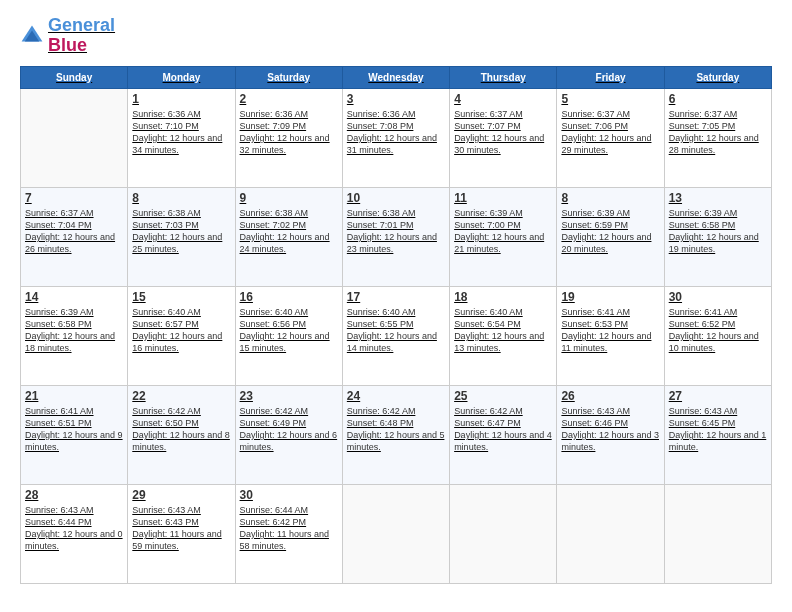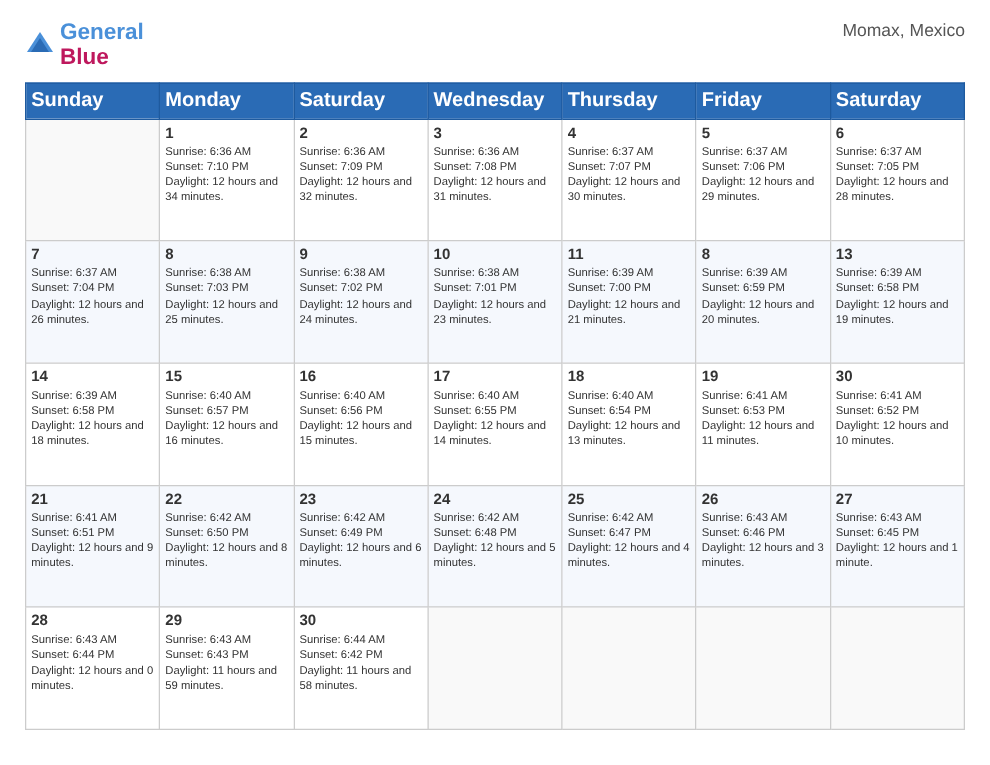--- a/index.html
+++ b/index.html
@@ -9,20 +9,21 @@
       width: 792px;
       height: 612px;
       overflow: hidden;
     }
     .page {
       width: 792px;
       height: 600px;
       padding: 16px 20px;
       display: flex;
       flex-direction: column;
+      text-decoration: underline;
     }
     .header {
       display: flex;
       justify-content: space-between;
       align-items: flex-start;
       margin-bottom: 10px;
     }
     .logo {
       display: flex;
       align-items: center;
@@ -56,24 +57,24 @@
     .calendar {
       flex: 1;
       border: 1px solid #ccc;
       border-collapse: collapse;
       width: 100%;
       table-layout: fixed;
     }
     .calendar th {
       background-color: #2a6bb5;
       color: #fff;
-      font-size: 16px;
+      font-size: 10px;
       font-weight: bold;
       padding: 5px 4px;
-      text-align: left;
+      text-align: center;
       border: 1px solid #1e5a9e;
     }
     .calendar td {
       border: 1px solid #ccc;
       vertical-align: top;
       padding: 3px 4px;
       font-size: 9.5px;
       color: #333;
       height: 80px;
     }
@@ -105,21 +106,20 @@
       <svg class="logo-icon" viewBox="0 0 30 30" xmlns="http://www.w3.org/2000/svg">
         <polygon points="15,2 28,22 2,22" fill="#4a90d9"></polygon>
         <polygon points="15,8 24,22 6,22" fill="#2a6bb5"></polygon>
       </svg>
       <div class="logo-text">
         <div><span>General</span></div>
         <div style="color:#be185d;">Blue</div>
       </div>
     </div>
     <div class="title-block">
-      <div class="location">Momax, Mexico</div>
     </div>
   </div>
 
   <table class="calendar">
     <thead>
       <tr>
       <th>Sunday</th>
           <th>Monday</th>
           <th>Saturday</th>
           <th>Wednesday</th>

